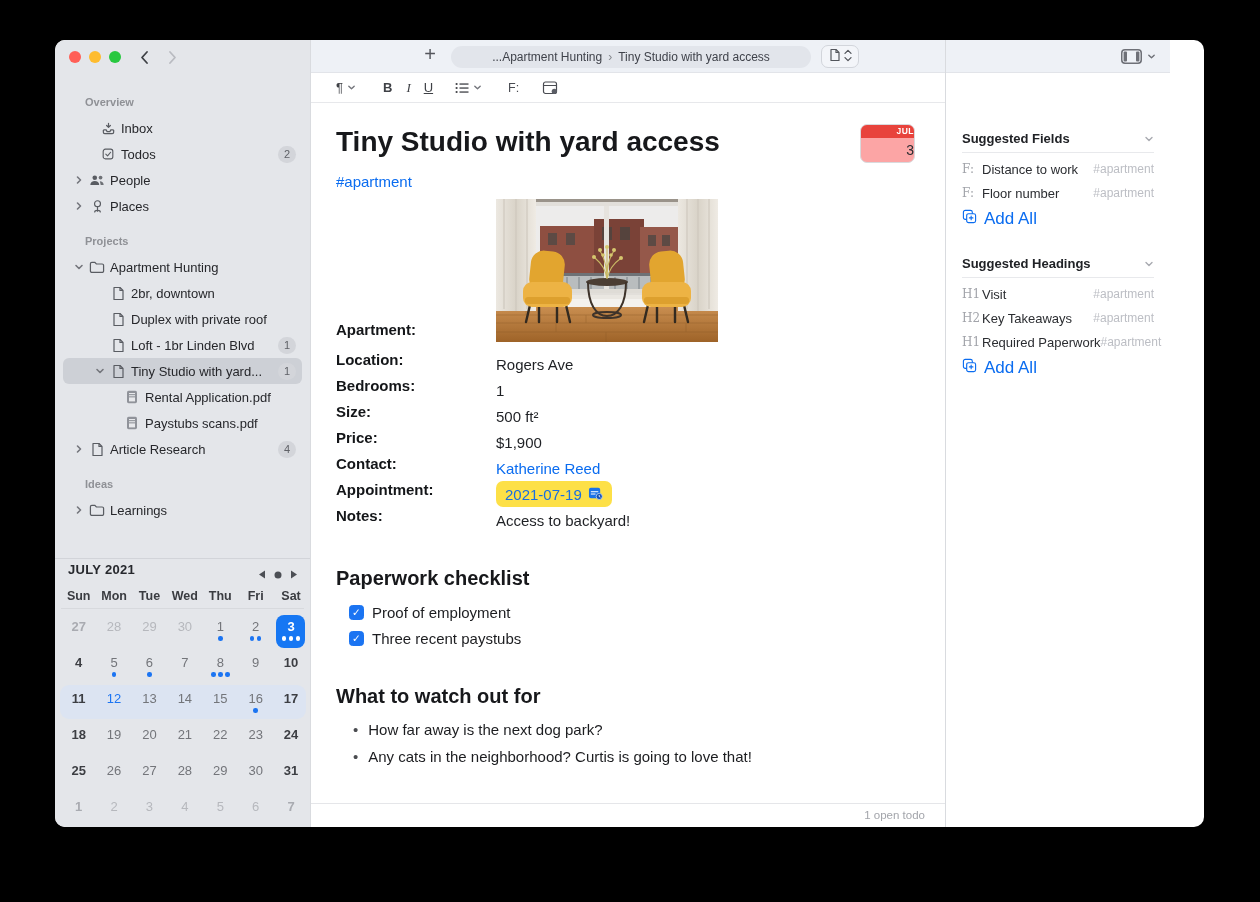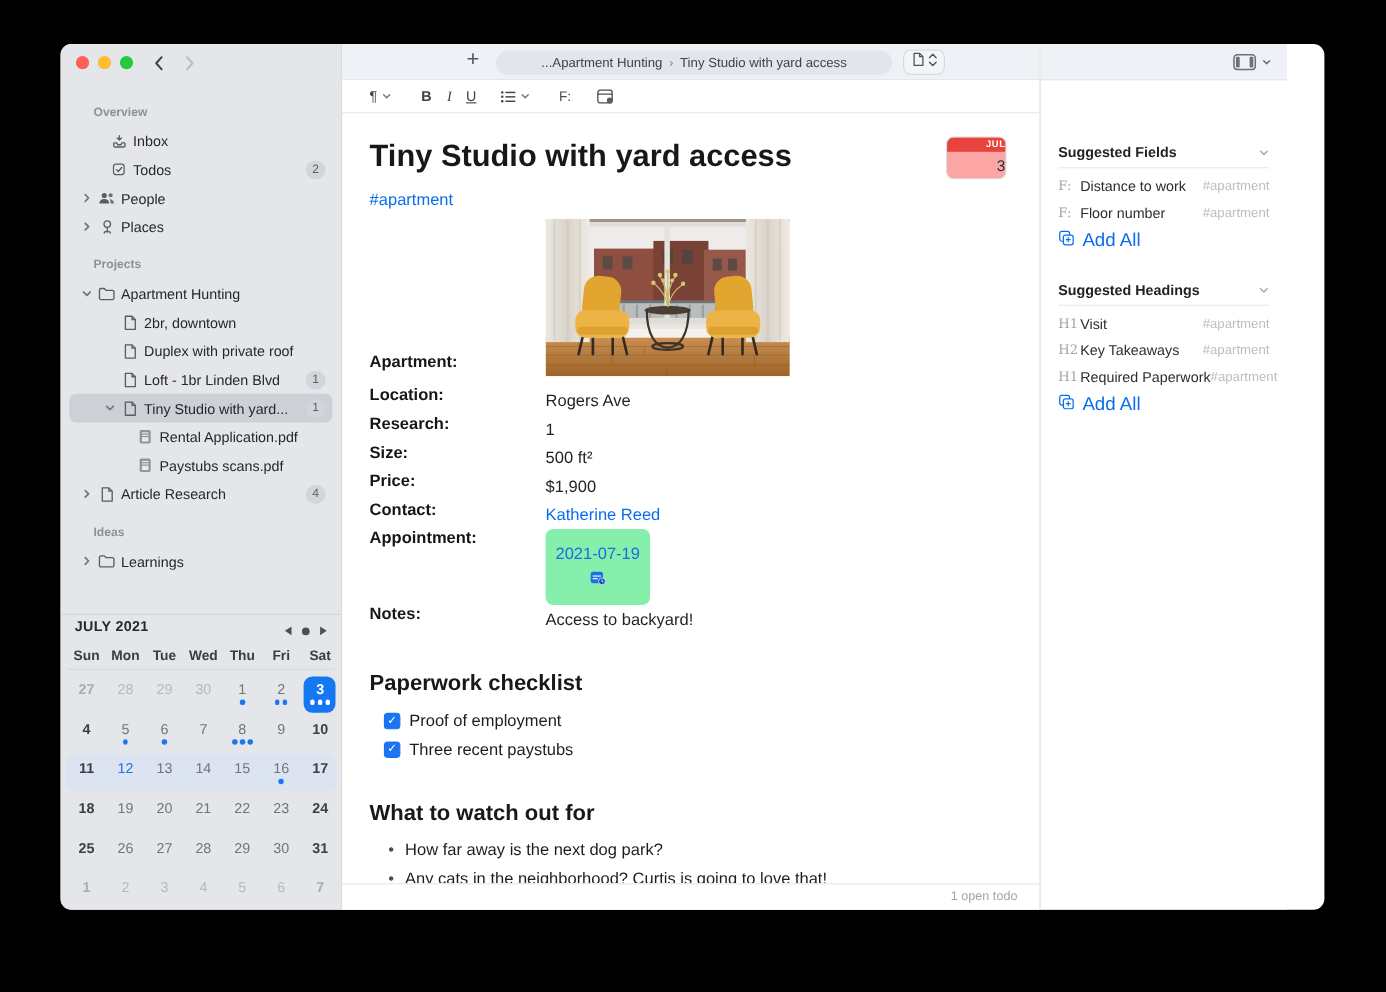--- a/index.html
+++ b/index.html
@@ -75,21 +75,21 @@
   .dbadge .m { background:#e8433c; color:#fff; font-size:8.5px; font-weight:700; line-height:13px; letter-spacing:.5px; display:block; }
   .dbadge .d { font-size:14px; line-height:24px; color:#2b2d31; display:block; }
   .ntag { margin-top:10px; font-size:15px; font-weight:500; color:#0a6cf0; width:max-content; }
   .frows { margin-top:9px; }
   .frow { display:flex; min-height:26px; }
   .frow.image { align-items:flex-end; margin-bottom:9px; }
   .frow.image .flabel { padding-bottom:4px; }
   .flabel { width:160px; flex:0 0 160px; font-weight:700; font-size:15px; color:#141619; }
   .fval { display:inline-flex; align-items:center; gap:6px; font-size:15px; color:#1f2125; }
   .fval.link { color:#0a6cf0; }
-  .fval.pill { background:#86efac; color:#1a6fe0; padding:14px 9px; border-radius:7px; font-weight:500;flex-direction:column; }
+  .fval.pill { background:#fde047; color:#1a6fe0; padding:0 9px; border-radius:7px; font-weight:500; }
   .photo { display:block; }
   .h2 { margin-top:34px; font-size:20px; font-weight:700; color:#17181b; line-height:22px; }
   .todos { margin-top:10px; }
   .trowi { display:flex; align-items:center; height:26px; font-size:15px; color:#1c1d20; }
   .cbx { width:15px; height:15px; border-radius:3.5px; border:1.5px solid #c6c8cd; background:#fff; margin:0 8px 0 13px;
     display:flex; align-items:center; justify-content:center; font-size:10.5px; color:#fff; flex:0 0 auto; }
   .cbx.checked { background:#1b74f2; border-color:#1b74f2; }
   .cbx.checked::after { content:"✓"; font-weight:700; }
   .bullets { margin-top:9px; }
   .brow { display:flex; align-items:center; height:27px; font-size:15px; color:#1c1d20; }
@@ -752,21 +752,21 @@
           <div class="frow">
             <span class="flabel">Location:</span>
 
             <span class="fval">
               <span>Rogers Ave</span>
 
             </span>
           </div>
 
           <div class="frow">
-            <span class="flabel">Research:</span>
+            <span class="flabel">Bedrooms:</span>
 
             <span class="fval">
               <span>1</span>
 
             </span>
           </div>
 
           <div class="frow">
             <span class="flabel">Size:</span>
 

